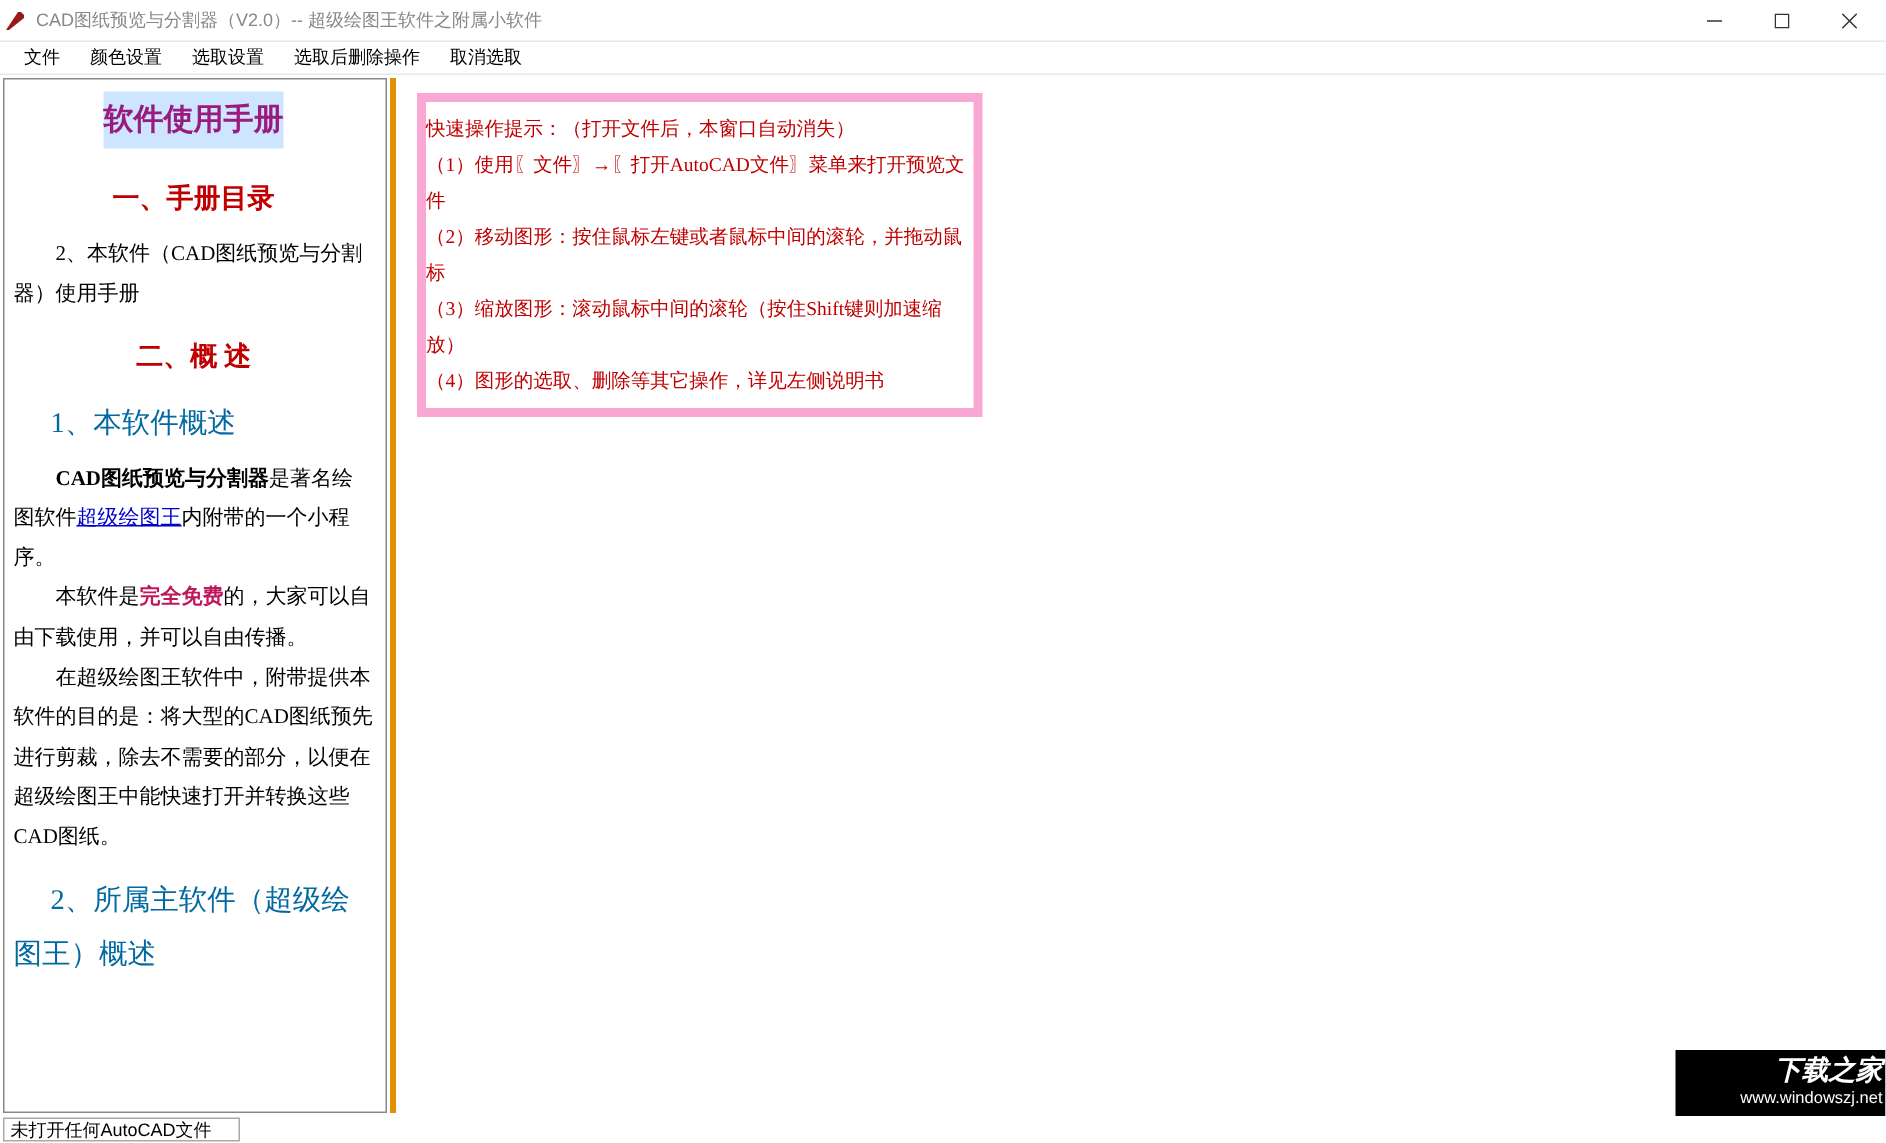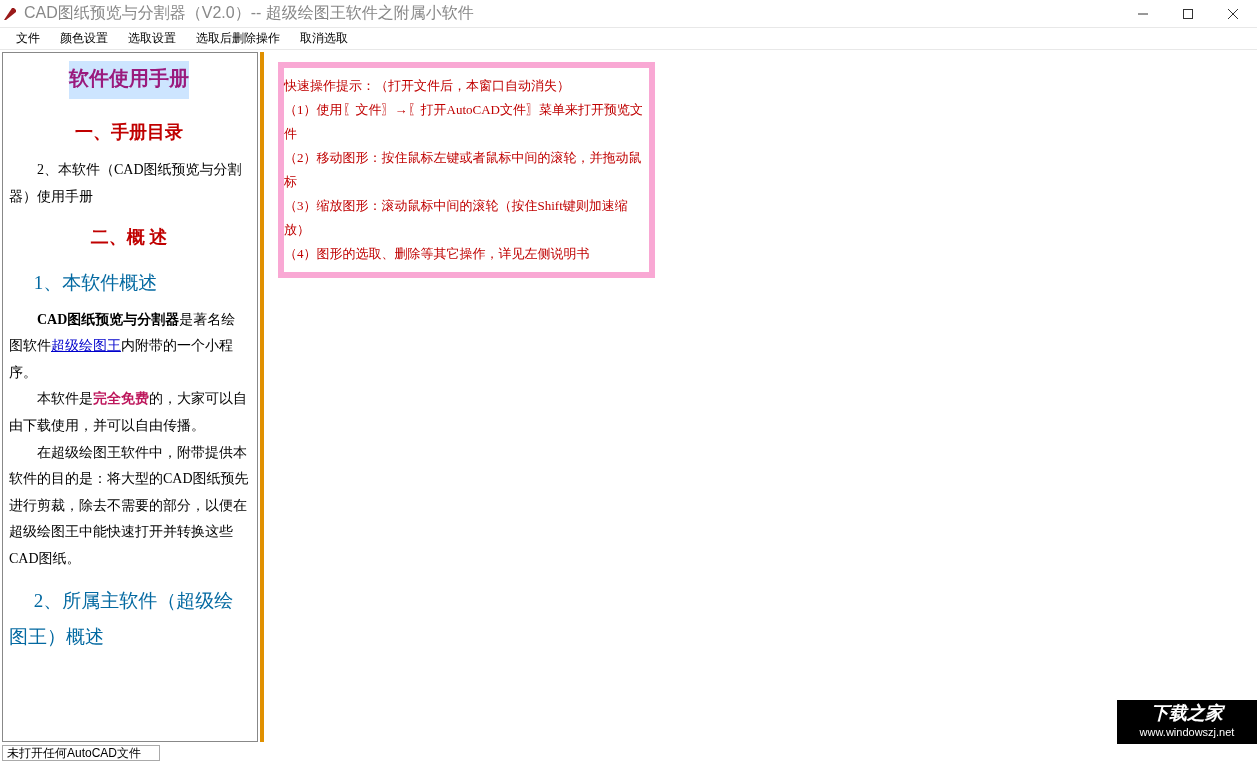--- a/index.html
+++ b/index.html
@@ -24,21 +24,21 @@
       padding: 0 2px;
       border-bottom: 1px solid #e8e8e8;
     }
     .titlebar-icon {
       width: 16px;
       height: 16px;
       margin-right: 6px;
     }
     .title-text {
       color: #888;
-      font-size: 16px;
+      font-size: 12px;
       flex: 1;
     }
     .window-controls {
       display: flex;
     }
     .window-btn {
       width: 45px;
       height: 28px;
       display: flex;
       align-items: center;
@@ -92,21 +92,21 @@
     .doc-content::-webkit-scrollbar-button {
       background: #f0f0f0;
       height: 16px;
       border: 1px solid #a0a0a0;
     }
     .h1 {
       text-align: center;
       font-size: 20px;
       font-weight: bold;
       color: #9a1a7d;
-      font-family: Liberation Mono, monospace;
+      font-family: Liberation Sans, sans-serif;
       margin-bottom: 6px;
     }
     .h1.highlighted {
       background: #cde5ff;
       display: inline-block;
     }
     .h1-wrap {
       text-align: center;
     }
     .h2 {
@@ -183,21 +183,21 @@
       background: #fff;
     }
     .watermark {
       position: absolute;
       right: 0;
       bottom: 18px;
       width: 140px;
       height: 44px;
       background: #000;
       color: #fff;
-      text-align: center;
+      text-align: right;
       padding: 2px;
       font-family: "SimHei", sans-serif;
     }
     .watermark-main {
       font-size: 18px;
       font-weight: bold;
       font-style: italic;
       line-height: 22px;
     }
     .watermark-sub {

